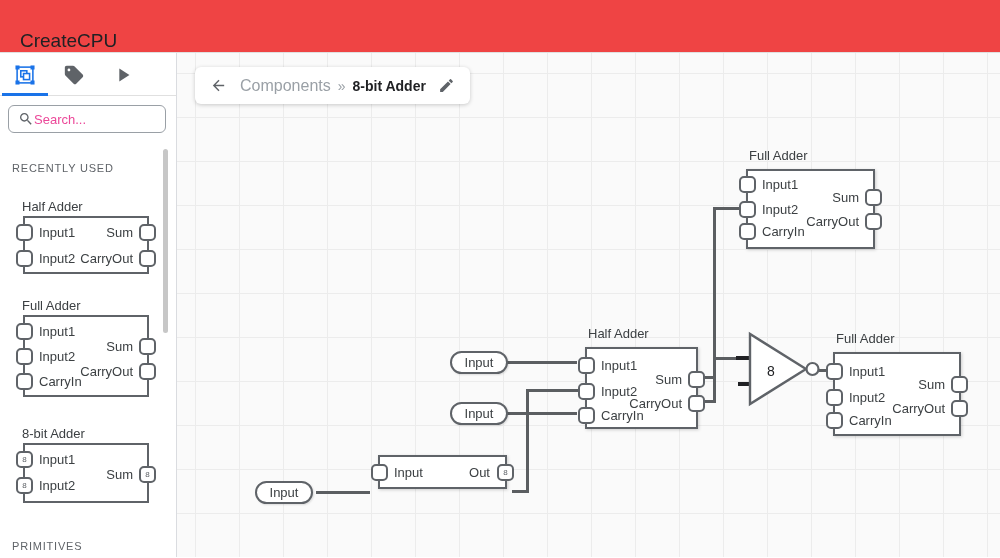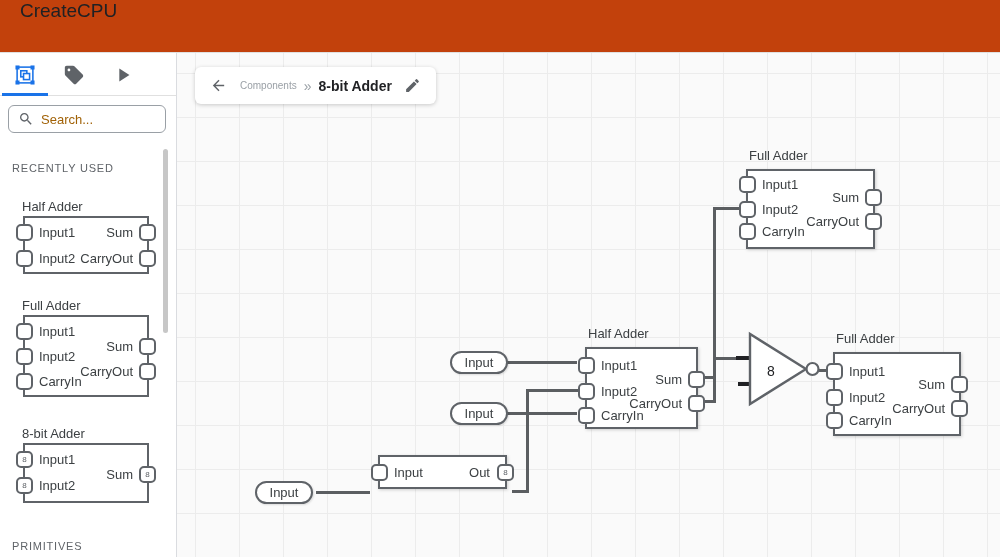--- a/index.html
+++ b/index.html
@@ -1,22 +1,22 @@
 <!DOCTYPE html>
 <html><head>
 <meta charset="utf-8">
 <style>
   * { margin:0; padding:0; box-sizing:border-box; }
   html,body { width:1000px; height:558px; overflow:hidden; background:#fff;
     font-family:"Liberation Sans", sans-serif; }
   .app { width:1000px; height:558px; position:relative; }
 
   
-  .header { height:53px; background:#c2410c; border-bottom:1px solid #e0e0e0;
-    display:flex; align-items:flex-start; padding-left:20px; }
+  .header { height:53px; background:#ef4444; border-bottom:1px solid #e0e0e0;
+    display:flex; align-items:flex-end; padding-left:20px; }
   .app-title { font-size:19px; font-weight:400; color:#202124; }
 
   
   .main { display:flex; height:504px; }
   .sidebar { width:177px; background:#fff; border-right:1px solid #dadce0;
     position:relative; flex:none; }
   .canvas { position:relative; width:823px; height:504px; background-color:#fafafa;
     background-image:linear-gradient(#ececec 1px, transparent 1px),
                      linear-gradient(90deg, #ececec 1px, transparent 1px);
     background-size:44px 44px; background-position:18px 20px; overflow:hidden; }
@@ -27,21 +27,21 @@
     cursor:pointer; }
   .tab svg { width:22px; height:22px; }
   .tab-underline { position:absolute; left:2px; bottom:-1px; width:46px; height:3px;
     background:#1a73e8; }
 
   
   .searchbox { position:absolute; left:8px; top:52px; width:158px; height:28px;
     border:1px solid #9aa0a6; border-radius:6px; background:#fff; display:flex;
     align-items:center; padding-left:9px; }
   .searchbox svg { width:16px; height:16px; flex:none; }
-  .search-ph { font-size:13px; color:#a16207; margin-left:7px; }
+  .search-ph { font-size:13px; color:#ec4899; }
 
   .section-label { position:absolute; left:12px; font-size:11px; color:#5f6368;
     letter-spacing:0.8px; }
 
   
   .card { position:absolute; left:0; width:176px; }
   .card-title { margin-left:22px; font-size:13px; color:#3c4043; height:17px; }
   .card-box { position:relative; margin-left:23px; width:126px; background:#fff;
     border:2px solid #5f6368; }
   .port { position:absolute; width:17px; height:17px; background:#fff;
@@ -51,21 +51,21 @@
   .plbl, .prbl { position:absolute; font-size:13px; color:#3c4043; line-height:16px; }
   .plbl { left:14px; } .prbl { right:14px; }
   .scroll-thumb { position:absolute; left:163px; top:96px; width:5px; height:184px;
     background:#c7c7c7; border-radius:3px; }
 
   
   .breadcrumb { position:absolute; left:18px; top:14px; height:37px; background:#fff;
     border-radius:6px; box-shadow:0 1px 4px rgba(0,0,0,0.2); display:flex;
     align-items:center; padding:0 15px; z-index:5; }
   .breadcrumb svg { width:17px; height:17px; flex:none; }
-  .crumb-parent { font-size:10px; color:#9aa0a6; margin-left:13px; }
+  .crumb-parent { font-size:16px; color:#9aa0a6; margin-left:13px; }
   .crumb-sep { font-size:14px; color:#9aa0a6; margin:0 7px; }
   .crumb-current { font-size:14px; color:#202124; font-weight:700; }
   .crumb-edit { margin-left:12px; }
 
   
   .node { position:absolute; }
   .node-title { margin-left:3px; font-size:13px; color:#3c4043; height:21px; }
   .node-box { position:relative; background:#fff; border:2px solid #5f6368;
     box-shadow:1px 1px 3px rgba(0,0,0,0.18); }
   .pill { position:absolute; width:58px; height:23px; background:#fff;

